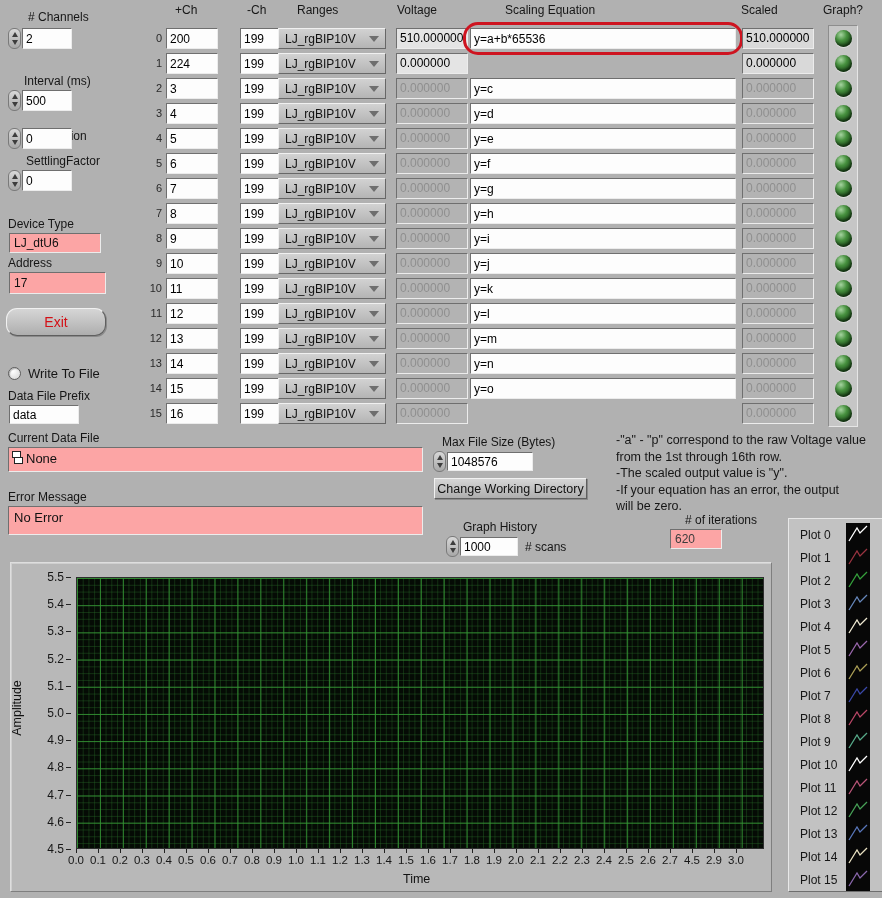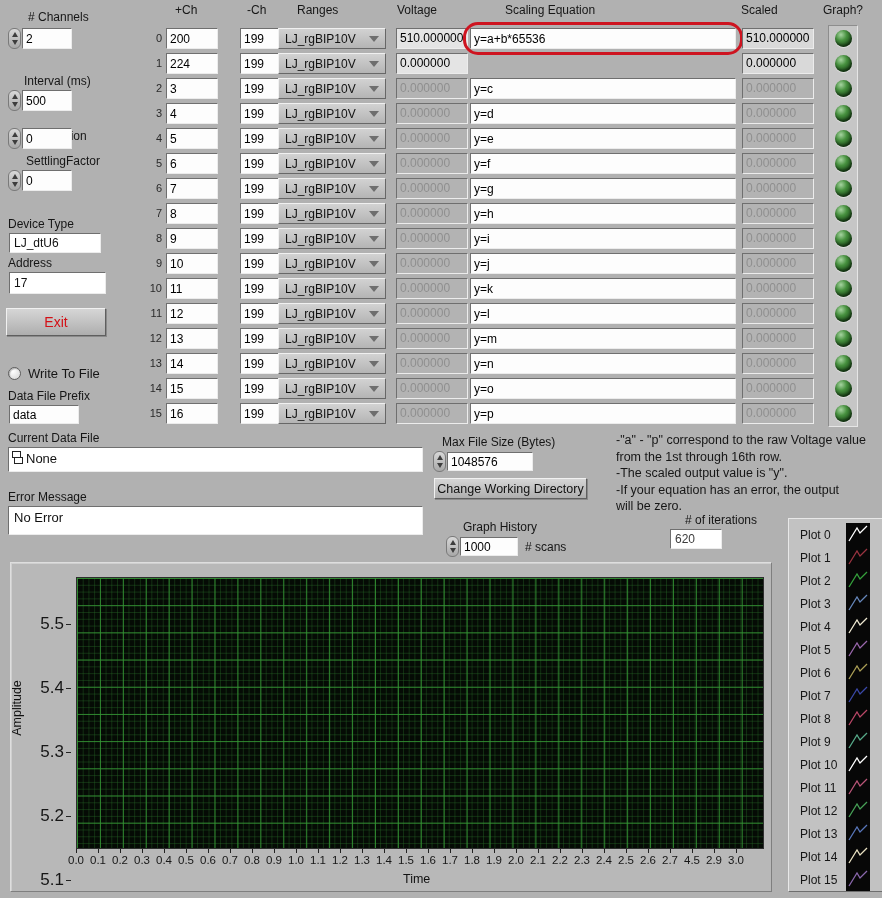--- a/index.html
+++ b/index.html
@@ -1,20 +1,20 @@
 <!DOCTYPE html>
 <html><head>
 <meta charset="utf-8">
 <style>
   * { margin:0; padding:0; box-sizing:border-box; }
   html,body { width:882px; height:898px; overflow:hidden; }
   body { font-family:"Liberation Sans", sans-serif; background:#b1b1b1; position:relative; color:#111; }
   .abs { position:absolute; }
   .lbl { font-size:12px; color:#161616; white-space:nowrap; }
-  .sunken-gray { border:1px solid; border-color:#6f6f6f #ececec #ececec #6f6f6f; background:#ffffff; }
+  .sunken-gray { border:1px solid; border-color:#6f6f6f #ececec #ececec #6f6f6f; background:#fca5a5; }
   .raised { border:1px solid; border-color:#f0f0f0 #676767 #676767 #f0f0f0; background:linear-gradient(#d2d2d2,#b4b4b4); }
 
   input.field { height:21px; font-family:"Liberation Sans",sans-serif; font-size:12px; padding:0 3px;
     border:1px solid; border-color:#6f6f6f #ececec #ececec #6f6f6f; background:#fdfdfd; color:#000; outline:none; }
 
   
   .spin { width:13px; height:21px; border-radius:6px; background:linear-gradient(#d8d8d8,#a8a8a8);
     border:1px solid #7a7a7a; display:flex; flex-direction:column; align-items:center; justify-content:space-evenly; margin-right:1px; }
   .spin i { display:block; width:0; height:0; }
   .spin .up { border-left:3px solid transparent; border-right:3px solid transparent; border-bottom:5px solid #3d3d3d; }
@@ -46,21 +46,21 @@
   .led { width:17px; height:17px; border-radius:50%;
          background:radial-gradient(circle at 35% 28%, #a6d4a0 0%, #47913f 35%, #1f521c 72%, #133311 100%);
          box-shadow:0 1px 1px rgba(255,255,255,.5), inset -1px -2px 3px rgba(0,0,0,.45); }
   #led-strip { position:absolute; left:688px; top:25px; width:30px; height:402px; background:#c6c6c6;
          border:1px solid; border-color:#8d8d8d #e6e6e6 #e6e6e6 #8d8d8d; }
 
   
   .btn { display:flex; align-items:center; justify-content:center; font-size:13px; cursor:default;
          background:linear-gradient(#d6d6d6,#aeaeae); border:1px solid; border-color:#f1f1f1 #5f5f5f #5f5f5f #f1f1f1;
          box-shadow:1px 1px 0 #8a8a8a; }
-  #exit-btn { color:#d31016; font-size:14px; }
+  #exit-btn { color:#d31016; font-size:14px;border-radius:11px; }
 
   
   .radio { width:13px; height:13px; border-radius:50%; background:radial-gradient(circle at 35% 30%, #ffffff, #d2d2d2);
          border:1px solid #5e5e5e; box-shadow:inset 1px 1px 1px rgba(0,0,0,.25); margin-right:7px; }
 
   
   .path-glyph { width:9px; height:14px; margin:3px 5px 0 3px; position:relative; }
   .path-glyph::before, .path-glyph::after { content:""; position:absolute; left:0; width:7px; height:5px;
          background:#fff; border:1px solid #222; }
   .path-glyph::before { top:0; } .path-glyph::after { top:6px; left:2px; }
@@ -73,21 +73,21 @@
   #plot { position:absolute; left:65px; top:14px; width:688px; height:272px; background-color:#050b05;
          border:1px solid #2e2e2e;
          background-image:
            linear-gradient(to right, rgba(52,150,52,.85) 1px, transparent 1px),
            linear-gradient(to bottom, rgba(52,150,52,.85) 1px, transparent 1px),
            linear-gradient(to right, rgba(40,110,40,.38) 1px, transparent 1px),
            linear-gradient(to bottom, rgba(40,110,40,.38) 1px, transparent 1px);
          background-size:22.93px 100%, 100% 27.2px, 5.733px 100%, 100% 6.8px; }
   #y-ticks { position:absolute; left:22px; top:7px; width:38px; height:286px;
          display:flex; flex-direction:column; justify-content:space-between; }
-  .ytick { font-size:17px; text-align:right; color:#161616; position:relative; padding-right:7px;margin-top:44px; }
+  .ytick { font-size:12px; text-align:right; color:#161616; position:relative; padding-right:7px; }
   .ytick::after { content:""; position:absolute; right:0; top:50%; width:5px; height:1px; background:#222; }
   #x-ticks { position:absolute; left:54px; top:291px; width:710px; display:flex; justify-content:flex-start; }
   .xtick { font-size:11.5px; width:22px; text-align:center; color:#161616; position:relative; }
   .xtick::before { content:""; position:absolute; left:50%; top:-5px; width:1px; height:4px; background:#222; }
   #amplitude-label { position:absolute; left:-22px; top:138px; transform:rotate(-90deg); font-size:12.5px; }
   #time-label { position:absolute; left:392px; top:309px; font-size:12.5px; }
 
   
   #legend-panel { left:788px; top:518px; width:108px; height:374px; background:#c2c2c2;
          border:1px solid; border-color:#e8e8e8 #6e6e6e #6e6e6e #e8e8e8; }
@@ -469,23 +469,20 @@
 
   <div class="trow disabled">
     <span class="c-idx">15</span>
     <input class="field c-pos" value="16" style="">
     <input class="field c-neg" value="199" style="">
     <div class="c-rng raised">
       <span>LJ_rgBIP10V</span>
       <span class="tri"></span>
     </div>
     <div class="c-volt">0.000000</div>
-    <div class="eq-wrap">
-      <input class="field" value="y=p" style="">
-    </div>
     <div class="c-scl">0.000000</div>
     <div class="c-led">
       <span class="led"></span>
     </div>
   </div>
 </div>
 </div>
 
 <div class="abs" id="graph-panel">
   <span id="amplitude-label">Amplitude</span>

